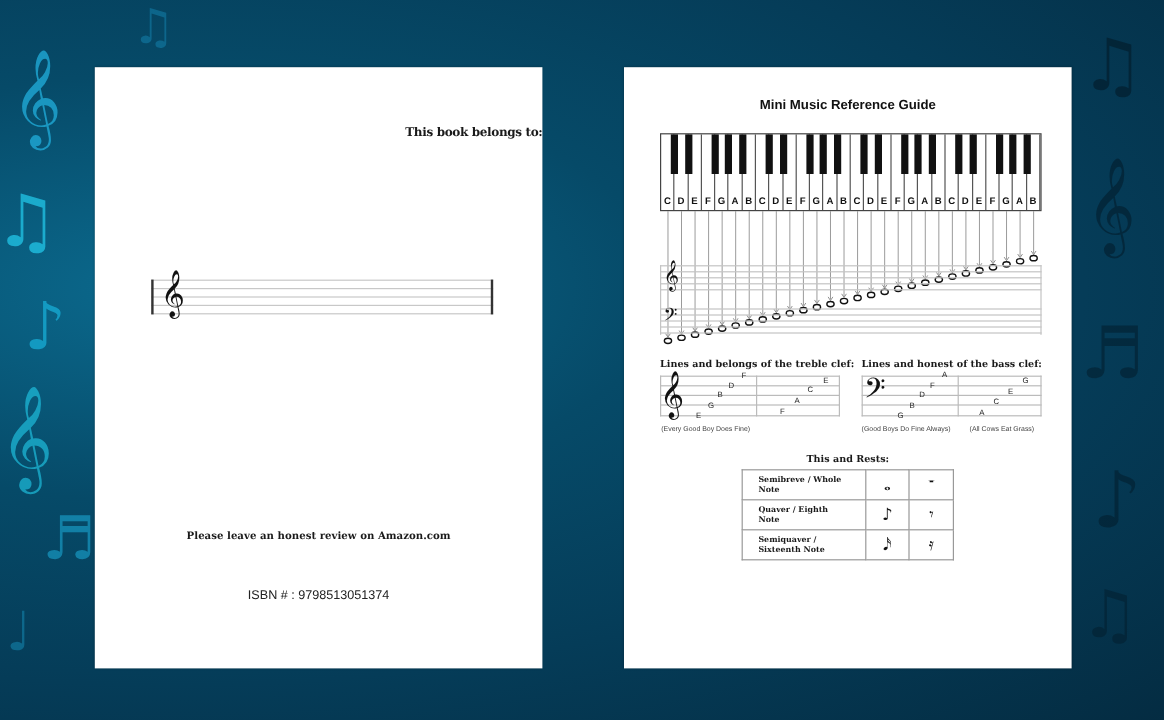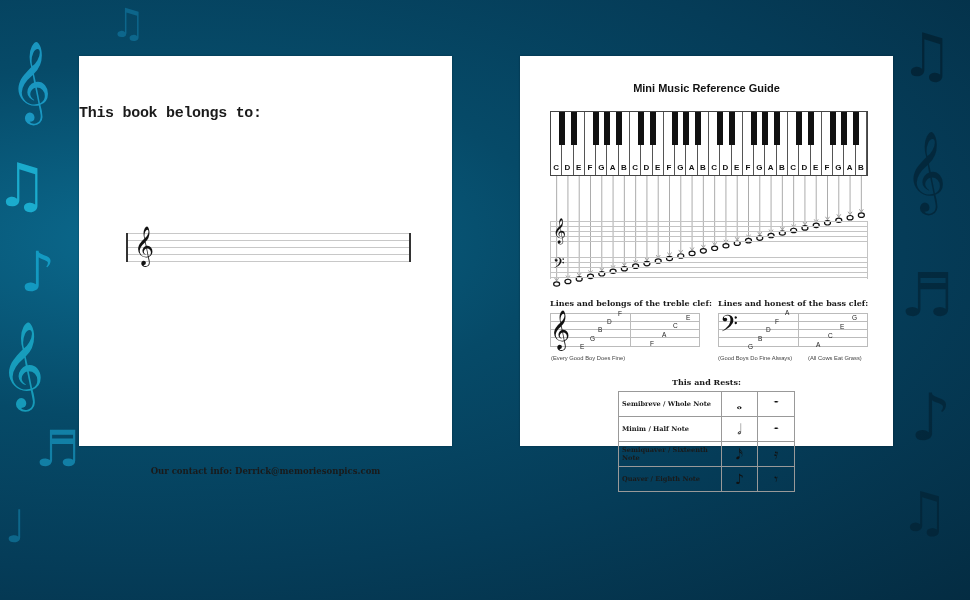--- a/index.html
+++ b/index.html
@@ -5,29 +5,29 @@
   * { box-sizing: border-box; margin: 0; padding: 0; }
   html, body { width: 970px; height: 600px; overflow: hidden; }
   body {
     position: relative;
     background: radial-gradient(ellipse at 15% 40%, #0b6a8e 0%, #064a68 35%, #053c58 65%, #042c42 100%);
     font-family: "Liberation Sans", sans-serif;
   }
   .bg-decor { position: absolute; inset: 0; pointer-events: none; overflow: hidden; }
   .bg-decor .glyph { position: absolute; font-family: "DejaVu Sans", sans-serif; }
   .page {
-    position: absolute; top: 56px; width: 373px; height: 390px;
+    position: absolute; top: 56px; width: 373px; height: 501px;
     background: #ffffff; box-shadow: 0 0 2px rgba(0,0,0,0.3);
   }
   #left-page { left: 79px; }
   #right-page { left: 520px; }
   .script { font-family: "DejaVu Serif", serif; font-weight: bold; color: #1a1a1a; }
 
   
-  .belongs-title { position: absolute; top: 49px; left: 0; width: 100%; text-align: left; font-size: 15px; letter-spacing: -0.3px; font-family: Liberation Mono, monospace; }
+  .belongs-title { position: absolute; top: 49px; left: 0; width: 100%; text-align: right; font-size: 10px; letter-spacing: -0.3px; }
   .owner-staff { position: absolute; left: 47px; top: 177px; width: 285px; height: 29px; }
   .owner-staff .line { position: absolute; left: 0; right: 0; height: 1px; background: #c8c8c8; }
   .owner-staff .bar { position: absolute; top: 0; width: 2px; height: 29px; background: #333; }
   .owner-staff .clef { position: absolute; left: 8px; top: -8px; font-size: 34px; line-height: 40px; color: #111; font-family: "DejaVu Sans", sans-serif; }
   .review-text { position: absolute; top: 386px; left: 0; width: 100%; text-align: center; font-size: 8.5px; }
   .contact-text { position: absolute; top: 410px; left: 0; width: 100%; text-align: center; font-size: 8.5px; }
   .isbn-text { position: absolute; top: 434px; left: 0; width: 100%; text-align: center; font-size: 10.5px; color: #222; }
 
   
   .guide-title { position: absolute; top: 26px; left: 0; width: 100%; text-align: center; font-size: 11px; font-weight: bold; color: #111; }
@@ -42,21 +42,21 @@
   .connectors { position: absolute; left: 0; top: 0; width: 373px; height: 483px; pointer-events: none; }
   .subhead { position: absolute; font-size: 8px; }
   .mini-staff { position: absolute; width: 150px; height: 34px; }
   .mini-staff .line { position: absolute; left: 0; right: 0; height: 1px; background: #bbb; }
   .mini-staff .edge { position: absolute; top: 0; width: 1px; height: 34px; background: #bbb; }
   .mini-staff .lbl { position: absolute; font-size: 6.5px; color: #222; }
   .mini-staff .clef { position: absolute; font-family: "DejaVu Sans", sans-serif; color: #111; }
   .mnemonic { position: absolute; font-size: 5.8px; color: #444; }
   .notes-title { position: absolute; top: 321px; left: 98px; width: 177px; text-align: center; font-size: 8px; }
   table.notes { position: absolute; left: 98px; top: 335px; width: 177px; border-collapse: collapse; }
-  table.notes td { border: 1px solid #999; height: 25px; font-size: 6.6px; padding: 0 3px; }
+  table.notes td { border: 1px solid #999; height: 25px; font-size: 6.6px; padding: 0 13px; }
   table.notes td.sym { text-align: center; font-family: "DejaVu Sans", sans-serif; font-size: 14px; color: #111; padding: 0; }
   table.notes td.c1 { width: 103px; }
   table.notes td.c2 { width: 37px; }
   table.notes td.c3 { width: 37px; }
 </style>
 </head>
 <body>
 
 <div class="bg-decor">
   <span class="glyph" style="left:10px;top:40px;font-size:70px;color:#1fa9d6;opacity:.8">𝄞</span>
@@ -78,21 +78,22 @@
   <div class="owner-staff">
     <div class="line" style="top:0"></div>
     <div class="line" style="top:7px"></div>
     <div class="line" style="top:14px"></div>
     <div class="line" style="top:21px"></div>
     <div class="line" style="top:28px"></div>
     <div class="bar" style="left:0"></div>
     <div class="bar" style="right:0"></div>
     <span class="clef">𝄞</span>
   </div>
-  <div class="contact-text script">Our contact info: Derrick@memoriesonpics.com</div>
+  <div class="review-text script">Please leave an honest review on Amazon.com</div>
+  <div class="isbn-text">ISBN #  :  9798513051374</div>
 </div>
 
 <div class="page" id="right-page">
   <div class="guide-title">Mini Music Reference Guide</div>
 
   <div class="keyboard" id="keyboard">
       <div class="wkey" style="left: 0px; width: 11.2857px;">
         <span>C</span>
       </div>
       <div class="wkey" style="left: 11.2857px; width: 11.2857px;">
@@ -351,29 +352,24 @@
 
   <div class="notes-title script">This and Rests:</div>
   <table class="notes">
     <tbody>
       <tr>
         <td class="c1 script">Semibreve / Whole Note</td>
         <td class="c2 sym">𝅝</td>
         <td class="c3 sym">𝄻</td>
       </tr>
       <tr>
-        <td class="c1 script">Minim / Half Note</td>
-        <td class="c2 sym">𝅗𝅥</td>
-        <td class="c3 sym">𝄼</td>
+        <td class="c1 script">Quaver / Eighth Note</td>
+        <td class="c2 sym">♪</td>
+        <td class="c3 sym">𝄾</td>
       </tr>
       <tr>
         <td class="c1 script">Semiquaver / Sixteenth Note</td>
         <td class="c2 sym">𝅘𝅥𝅯</td>
         <td class="c3 sym">𝄿</td>
       </tr>
-      <tr>
-        <td class="c1 script">Quaver / Eighth Note</td>
-        <td class="c2 sym">♪</td>
-        <td class="c3 sym">𝄾</td>
-      </tr>
     </tbody>
   </table>
 </div>
 
 </body></html>

